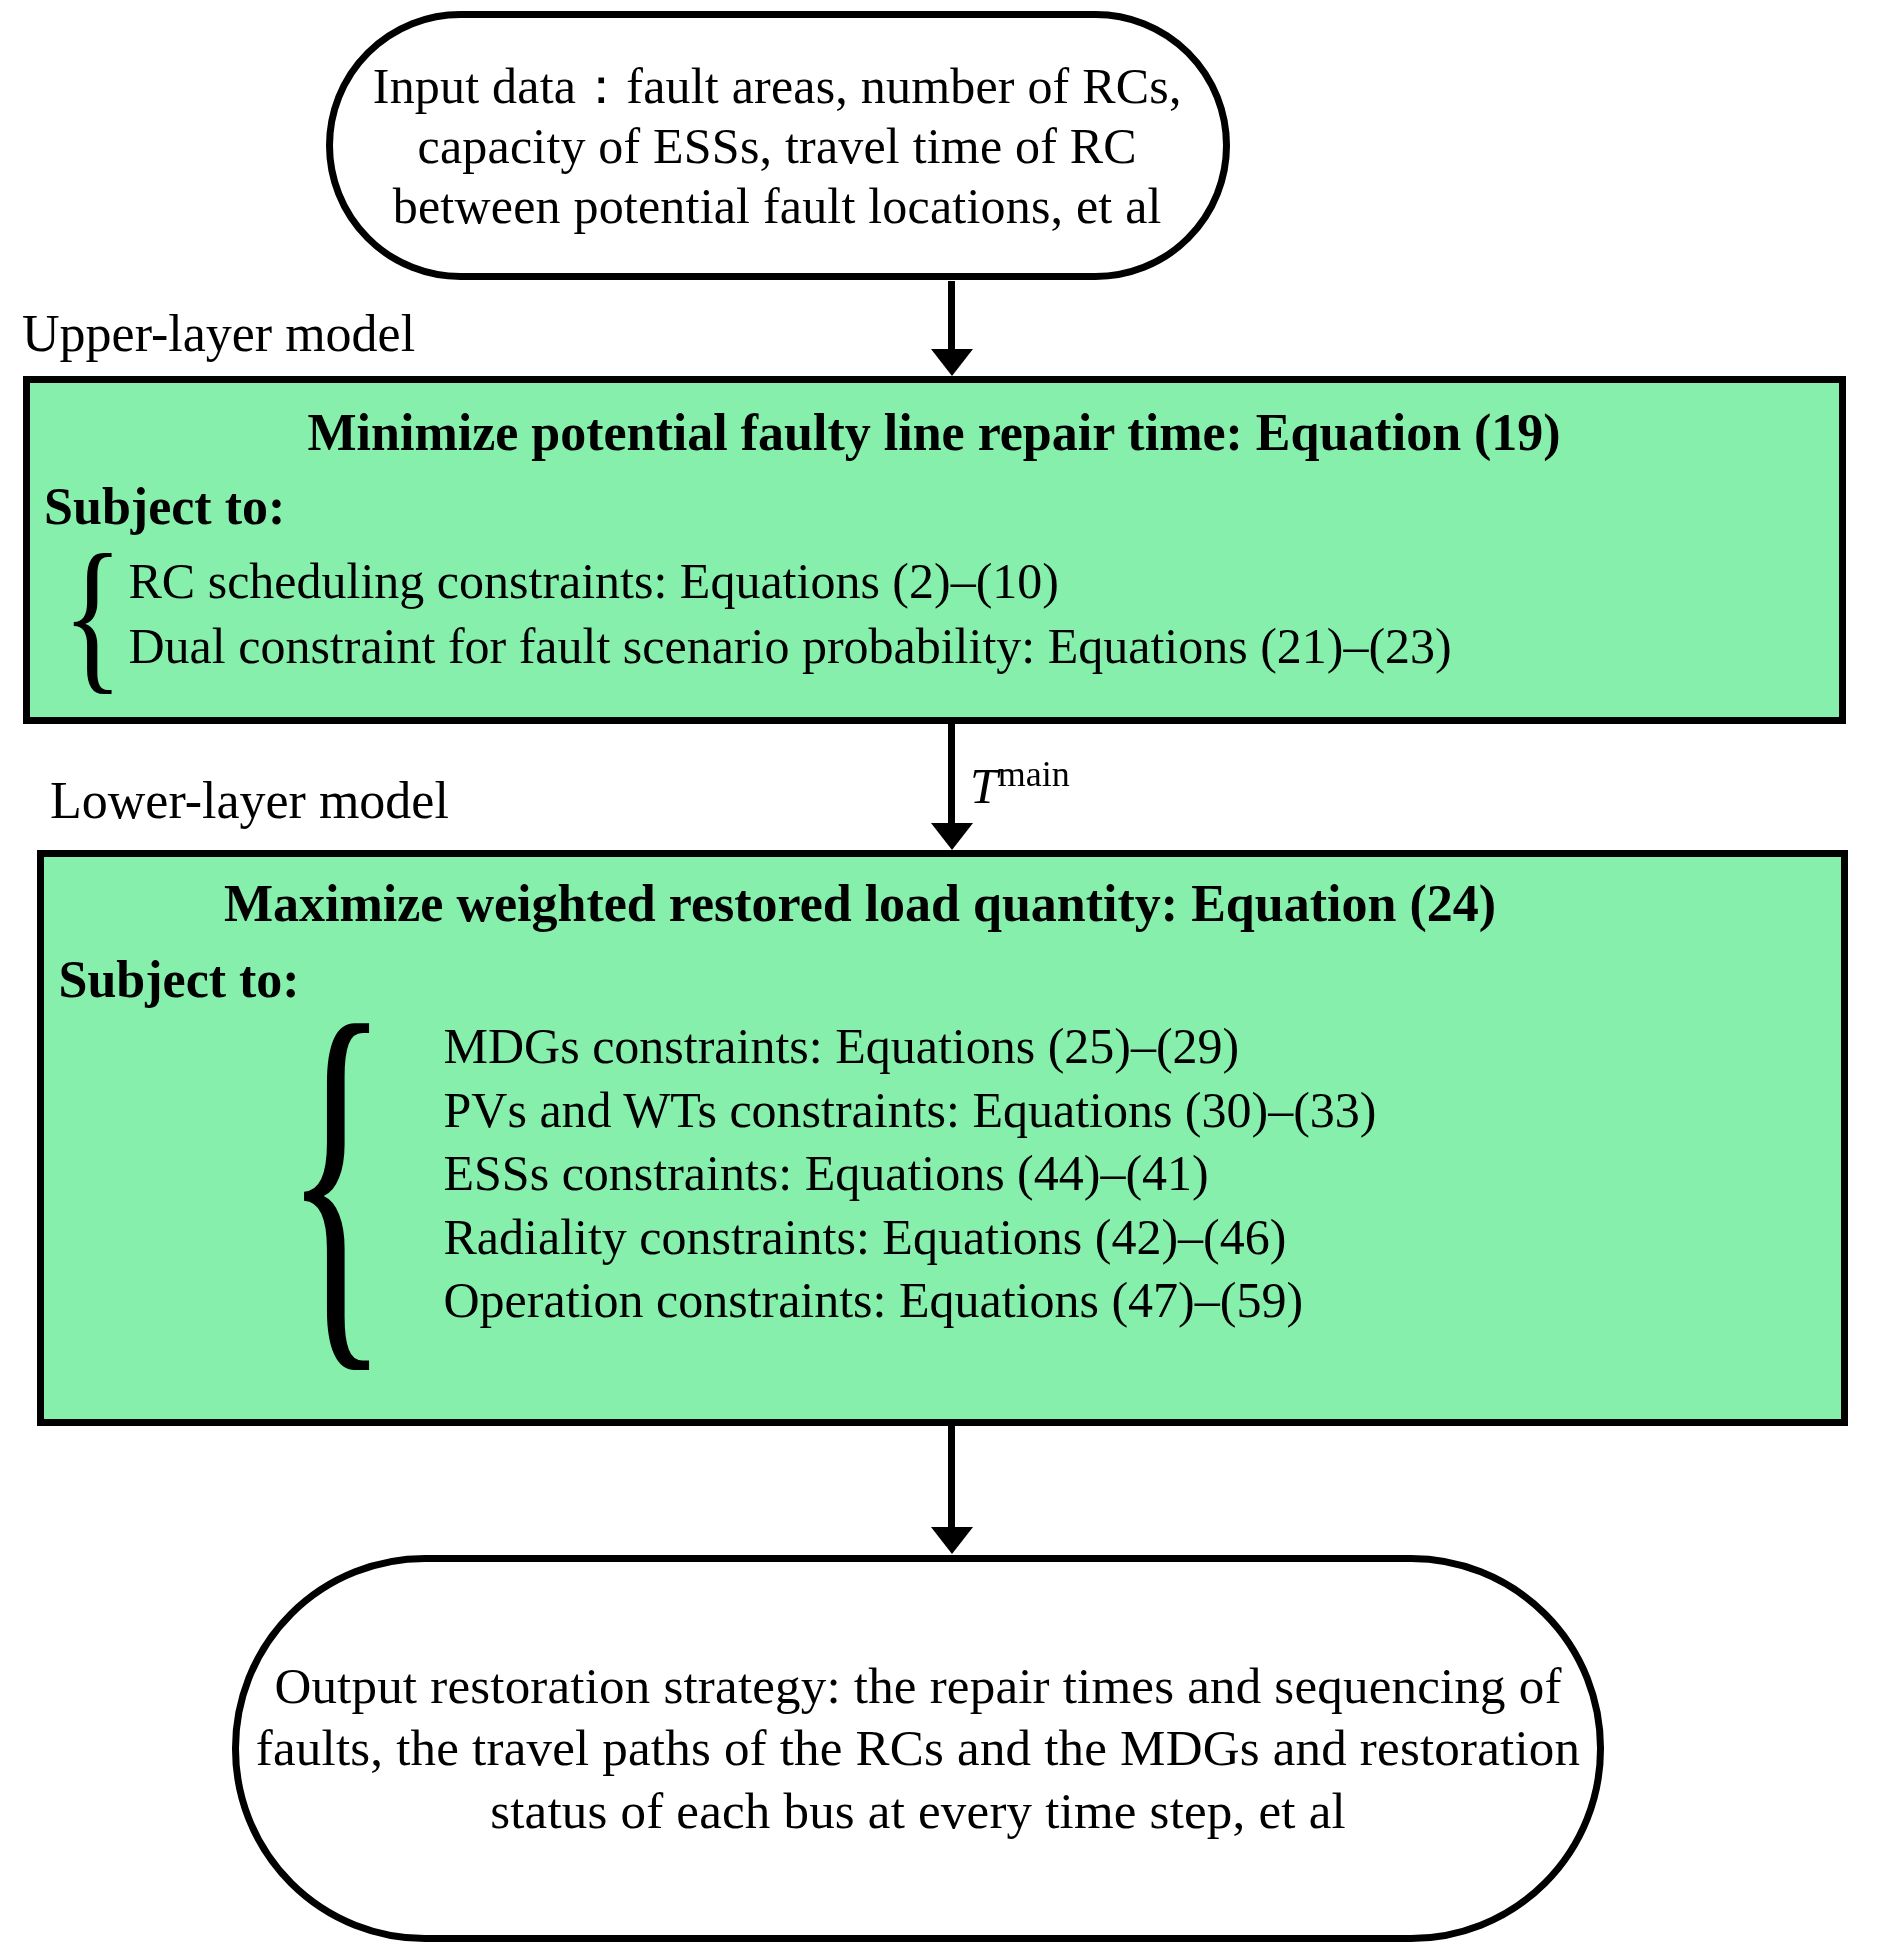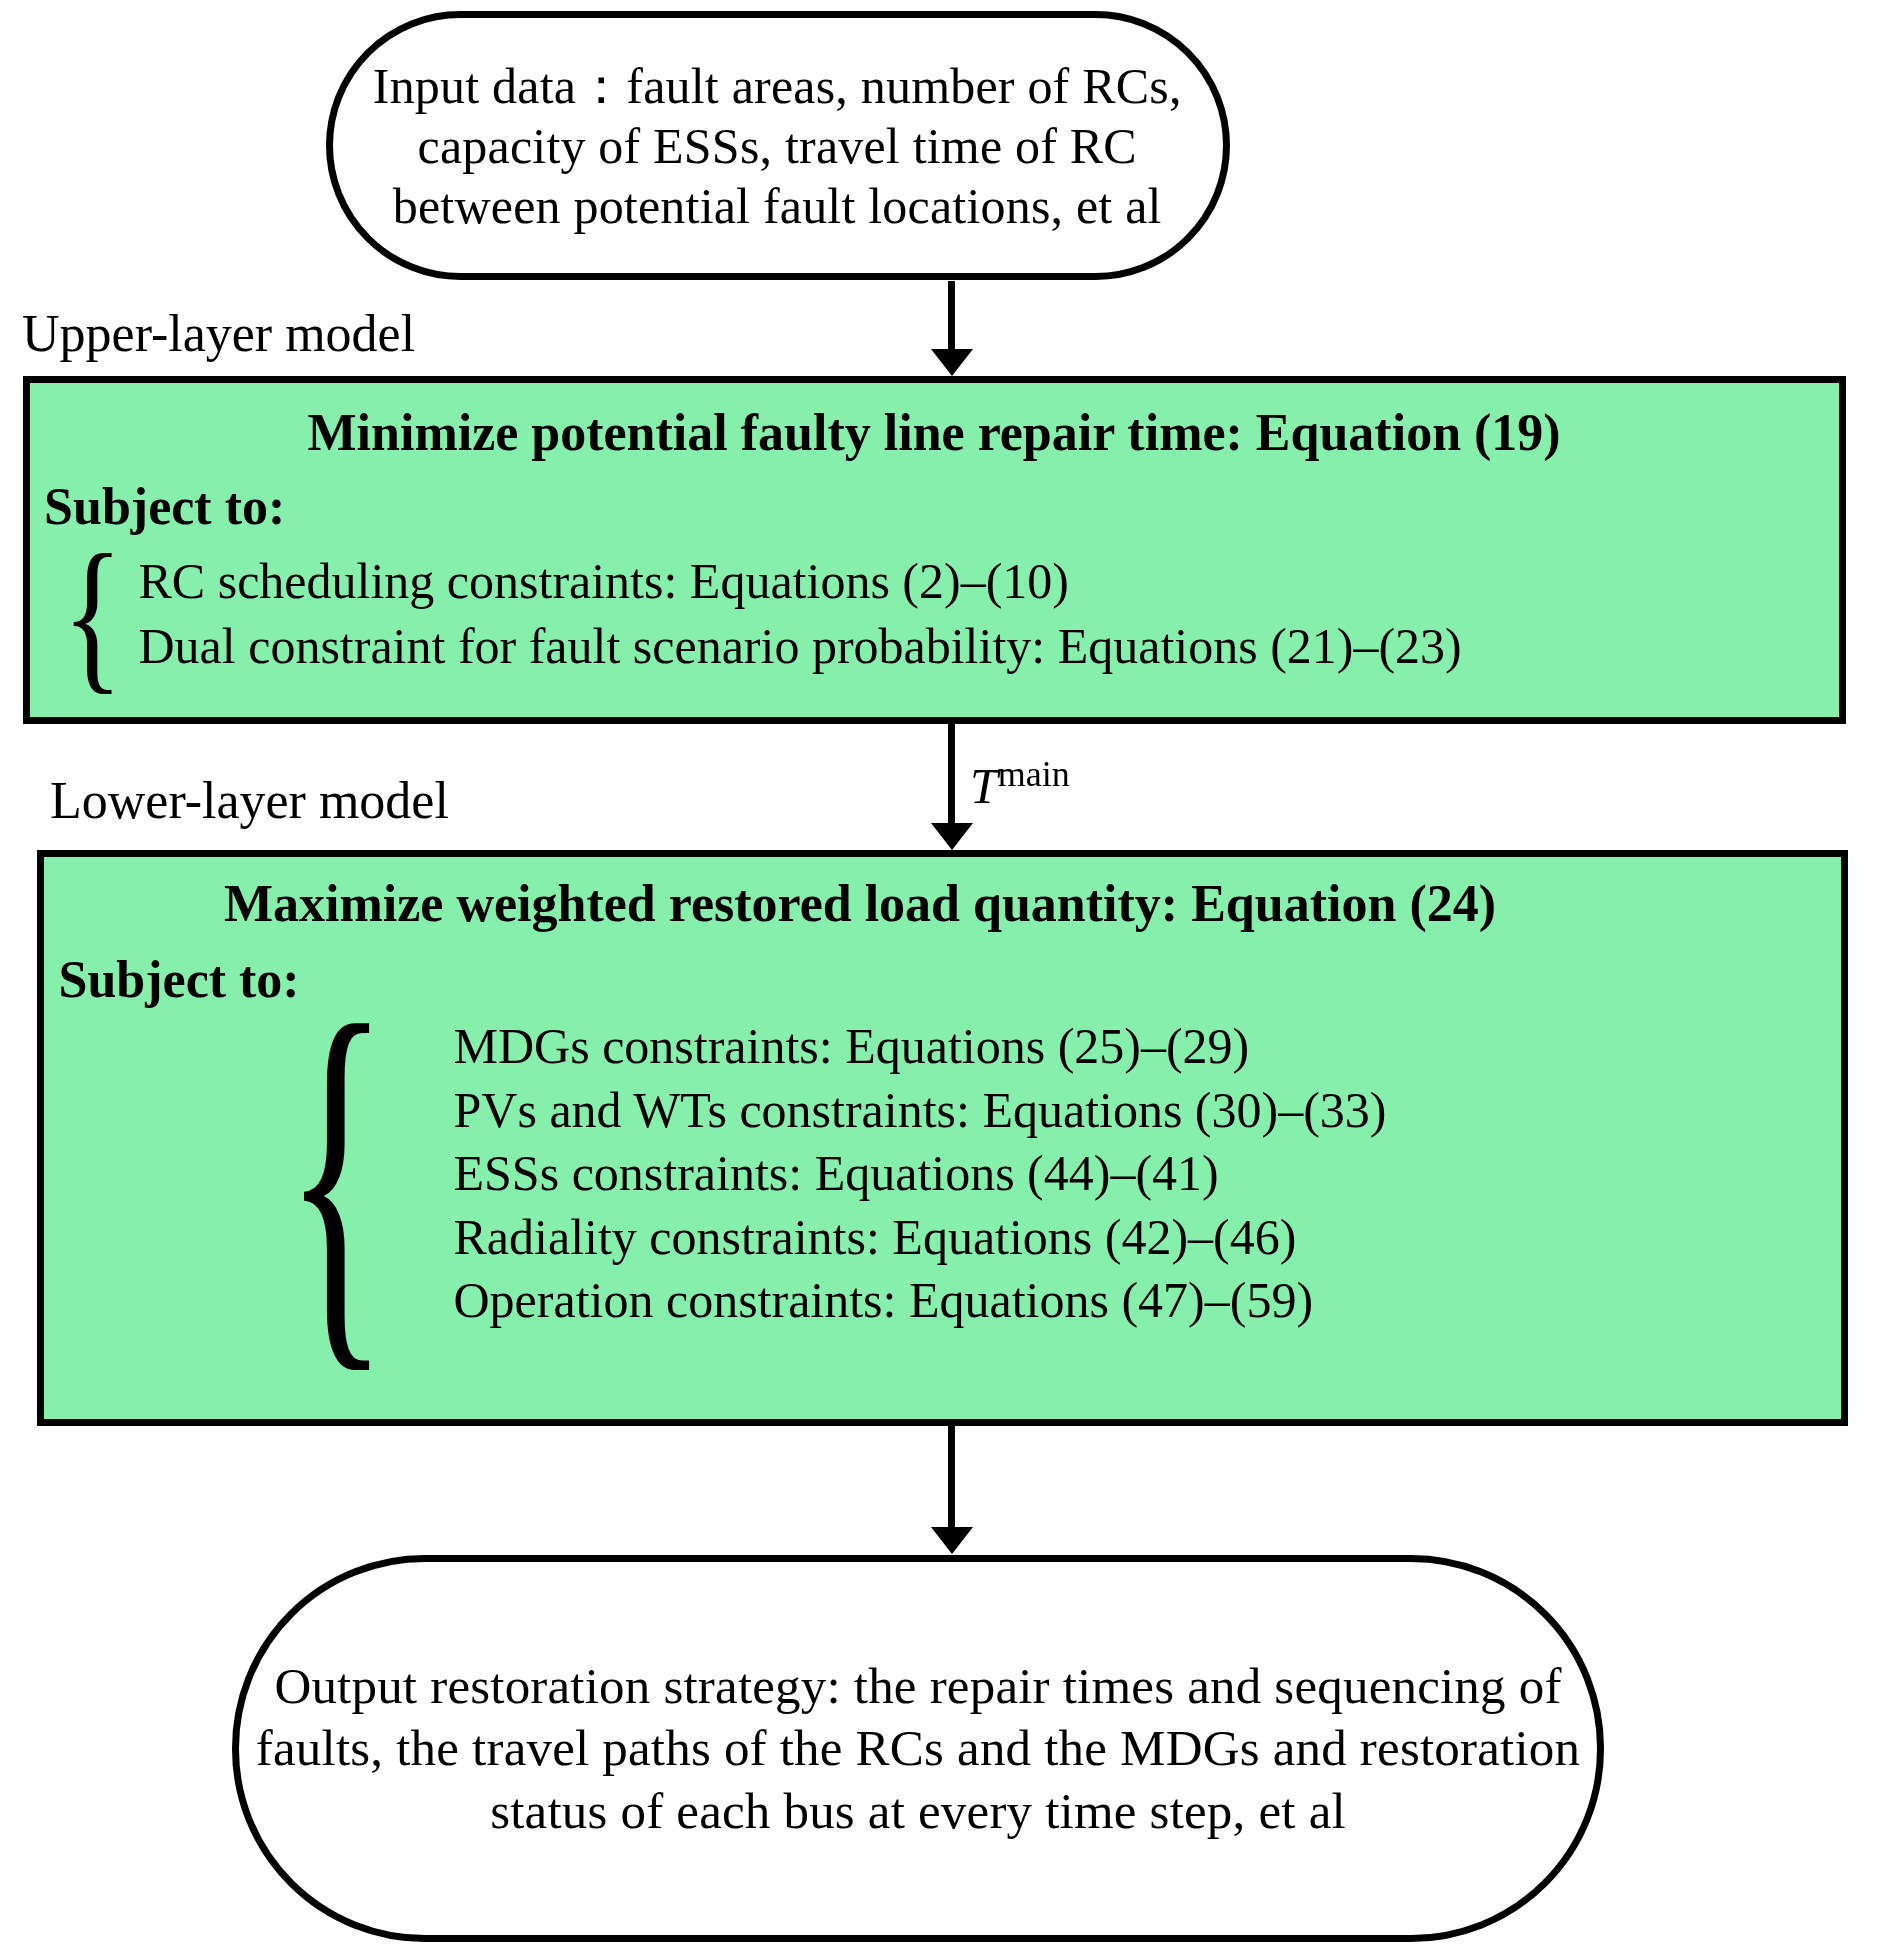--- a/index.html
+++ b/index.html
@@ -133,21 +133,20 @@
     transform: scaleX(0.75);
     transform-origin: center;
     display: block;
   }
   #upper-constraints .brace { font-size: 169px; margin-right: -4.8px; }
   .constraint-list { display: flex; flex-direction: column; }
   .constraint-line {
     font-size: 50px;
     line-height: 1.30;
     white-space: nowrap;
-    margin-left: 10px;
   }
 
   
   #lower-objective { position: absolute; left: 0; top: 18px; width: 1632px; }
   #lower-subject   { position: absolute; left: 14.5px; top: 94px; }
   #lower-constraints {
     position: absolute;
     left: 192px;
     top: 158px;
     display: flex;

